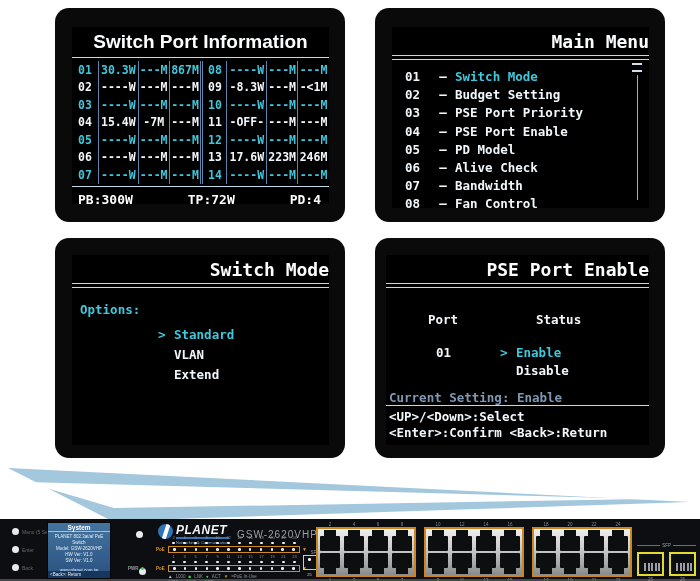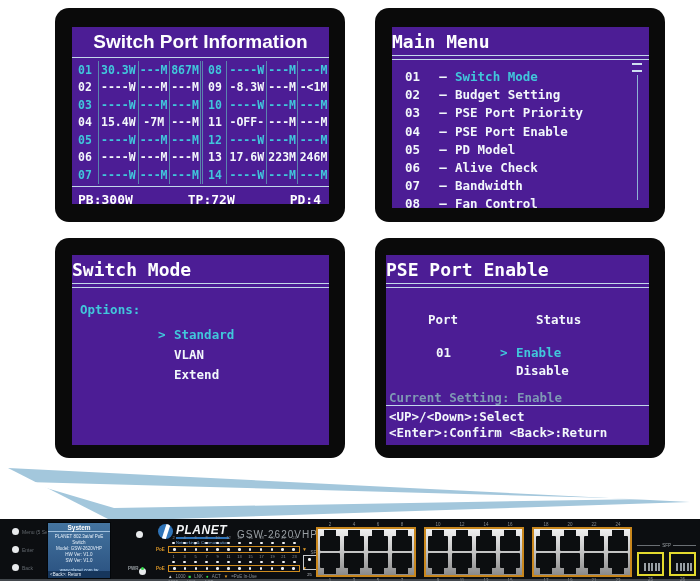--- a/index.html
+++ b/index.html
@@ -6,21 +6,21 @@
   #stage{position:relative;width:700px;height:581px;background:#fff;overflow:hidden;
          font-family:"DejaVu Sans Mono","Liberation Mono",monospace;}
   .sans{font-family:"Liberation Sans","DejaVu Sans",sans-serif;}
 
   
   .bezel{position:absolute;background:#0a0a0a;border-radius:14px;}
   #bz1{left:55px;top:8px;width:290px;height:214px;}
   #bz2{left:375px;top:8px;width:290px;height:214px;}
   #bz3{left:55px;top:238px;width:290px;height:220px;}
   #bz4{left:375px;top:238px;width:290px;height:220px;}
-  .screen{position:absolute;background:#4c1d95;overflow:hidden;}
+  .screen{position:absolute;background:#000000;overflow:hidden;}
   #sc1{left:72px;top:27px;width:257px;height:177px;}
   #sc2{left:392px;top:27px;width:257px;height:181px;}
   #sc3{left:72px;top:255px;width:257px;height:190px;}
   #sc4{left:386px;top:255px;width:263px;height:190px;}
 
   
   .s1-title{height:26px;padding-top:4px;text-align:center;font-weight:bold;font-size:19px;color:#fdfeff;}
   .s1-sep{border-top:1px solid #c3d8ea;}
   .s1-rows{padding-top:3px;}
   .pi-row{display:flex;height:17.5px;align-items:center;font-weight:bold;font-size:11.5px;color:#f2f7fb;}
@@ -28,21 +28,21 @@
   .pi-c{box-sizing:border-box;height:100%;display:flex;align-items:center;justify-content:center;}
   .cp{width:26px;}
   .cw{width:40px;border-left:1px solid #5b84ae;}
   .cm{width:31px;border-left:1px solid #5b84ae;}
   .cm2{width:32px;border-left:1px solid #5b84ae;}
   .mid{border-left:3px double #5b84ae;}
   .s1-footer{margin-top:2px;border-top:1px solid #c3d8ea;display:flex;justify-content:space-between;
              padding:5px 8px 0 6px;font-weight:bold;font-size:13px;color:#fdfeff;}
 
   
-  .m-title{height:24px;padding-top:4px;text-align:left;font-weight:bold;font-size:18px;color:#fdfeff;}
+  .m-title{height:24px;padding-top:4px;text-align:right;font-weight:bold;font-size:18px;color:#fdfeff;}
   .dline{height:3px;border-top:1px solid #c3d8ea;border-bottom:1px solid #c3d8ea;}
 
   
   #menu-list{padding:9px 0 0 13px;}
   .mi{display:flex;height:18.2px;font-weight:bold;font-size:12.5px;color:#f2f7fb;}
   .mi .num{width:26px;}
   .mi .dash{width:24px;text-align:center;}
   .mi.sel .label{color:#41c7db;}
   .sb{position:absolute;right:7px;top:36px;bottom:8px;width:10px;}
   .sb .thumb{width:10px;height:5px;border-top:2px solid #cfe1f0;border-bottom:2px solid #cfe1f0;}

